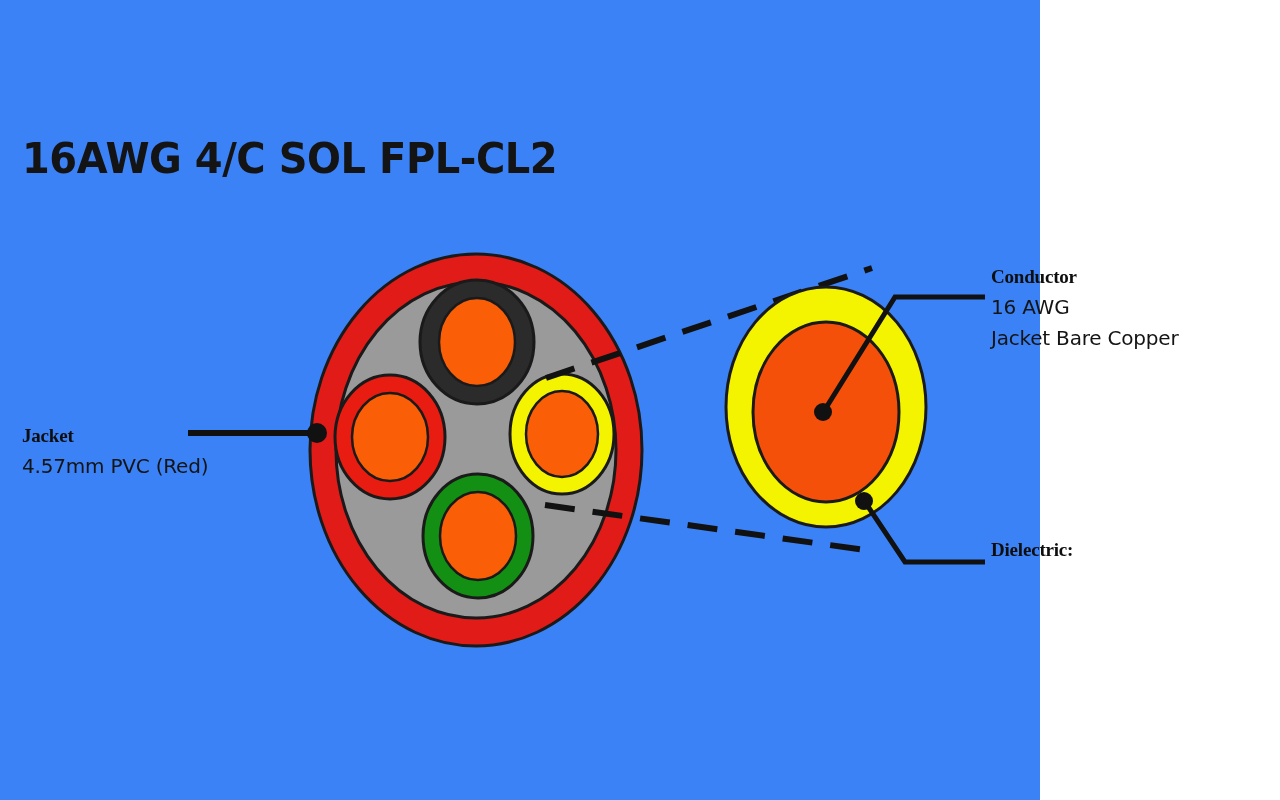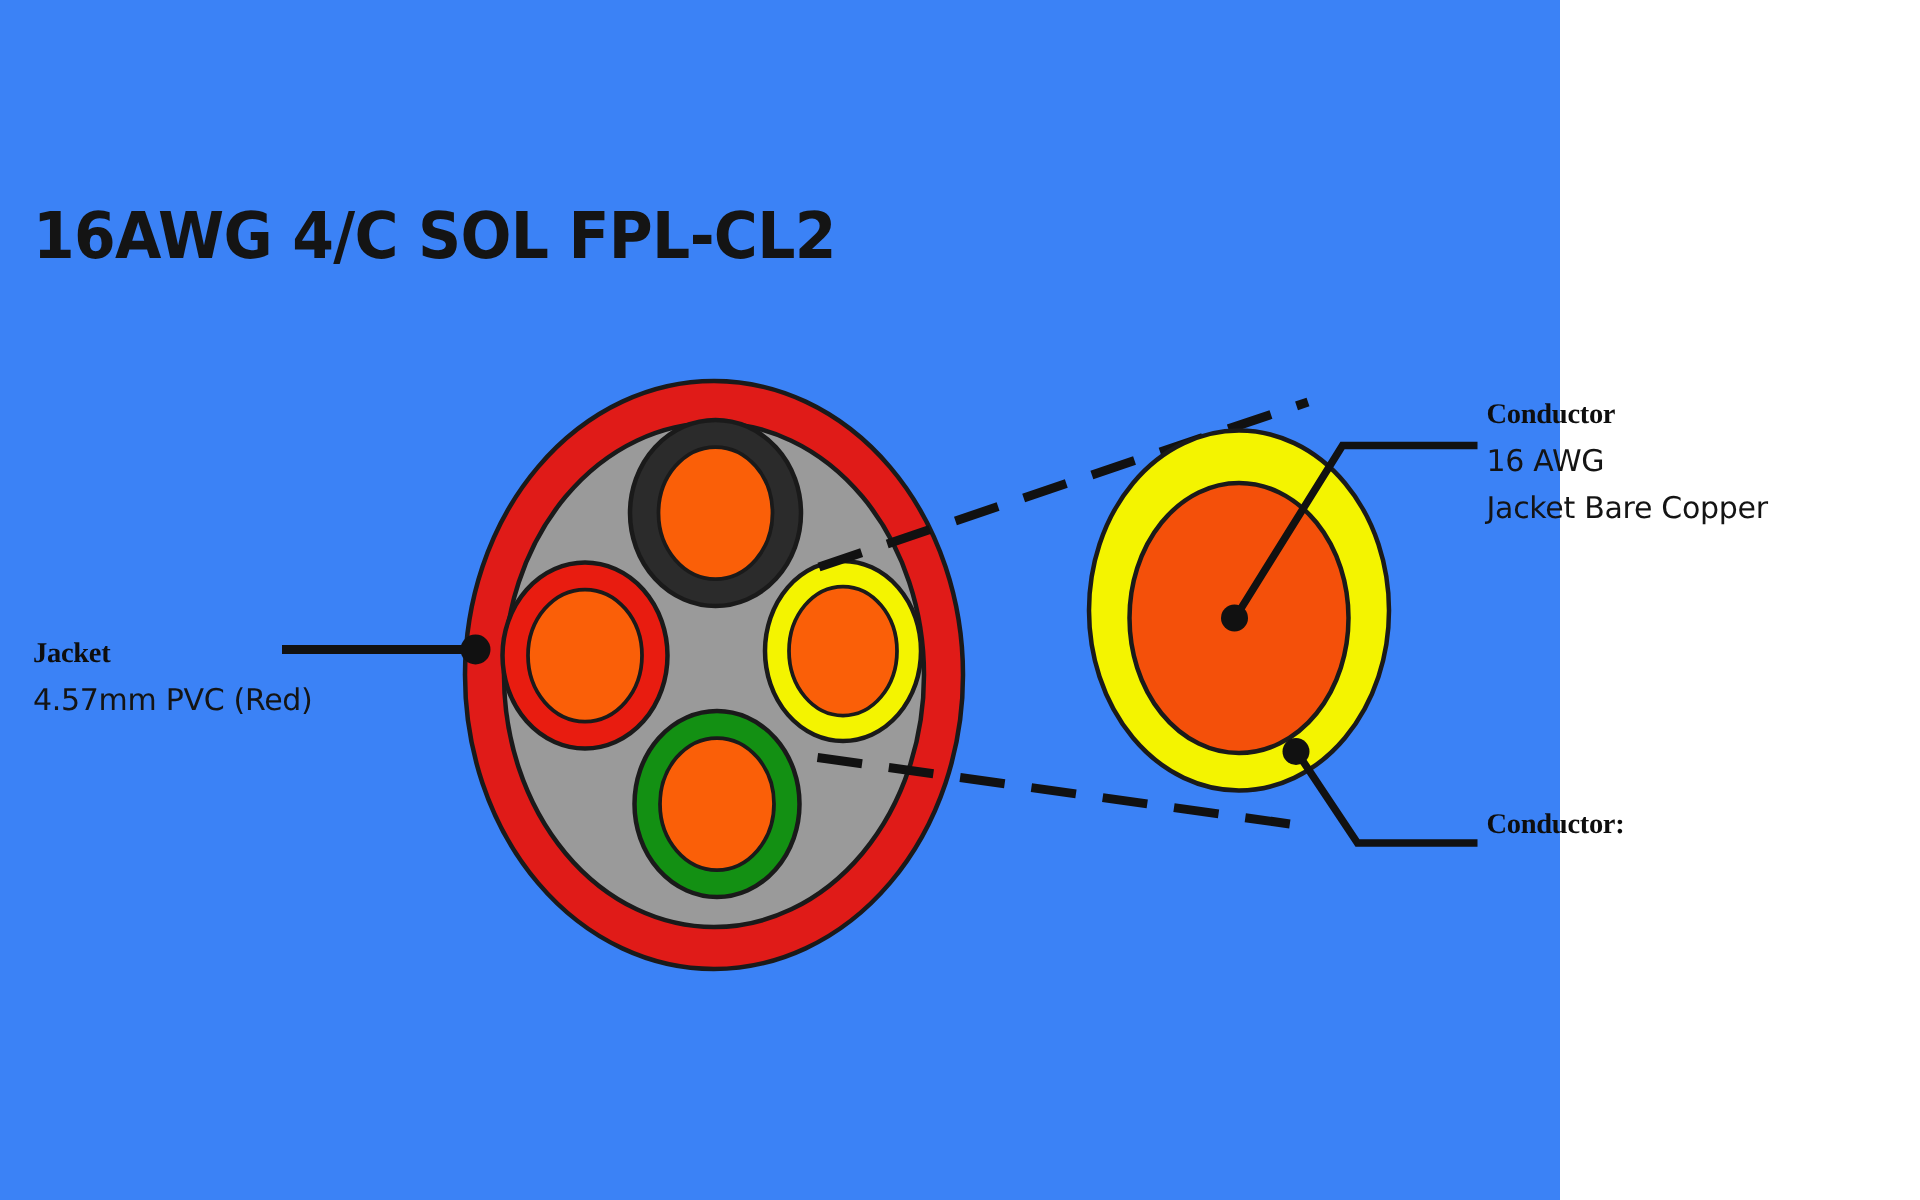--- a/index.html
+++ b/index.html
@@ -140,16 +140,16 @@
     <div class="sub">4.57mm PVC (Red)</div>
   </div>
 
   <div class="callout" id="callout-conductor">
     <div class="head">Conductor</div>
     <div class="sub">16 AWG</div>
     <div class="sub">Jacket Bare Copper</div>
   </div>
 
   <div class="callout" id="callout-dielectric">
-    <div class="head">Conductor:</div>
+    <div class="head">Dielectric:</div>
   </div>
 
 </div>
 
 </body></html>

